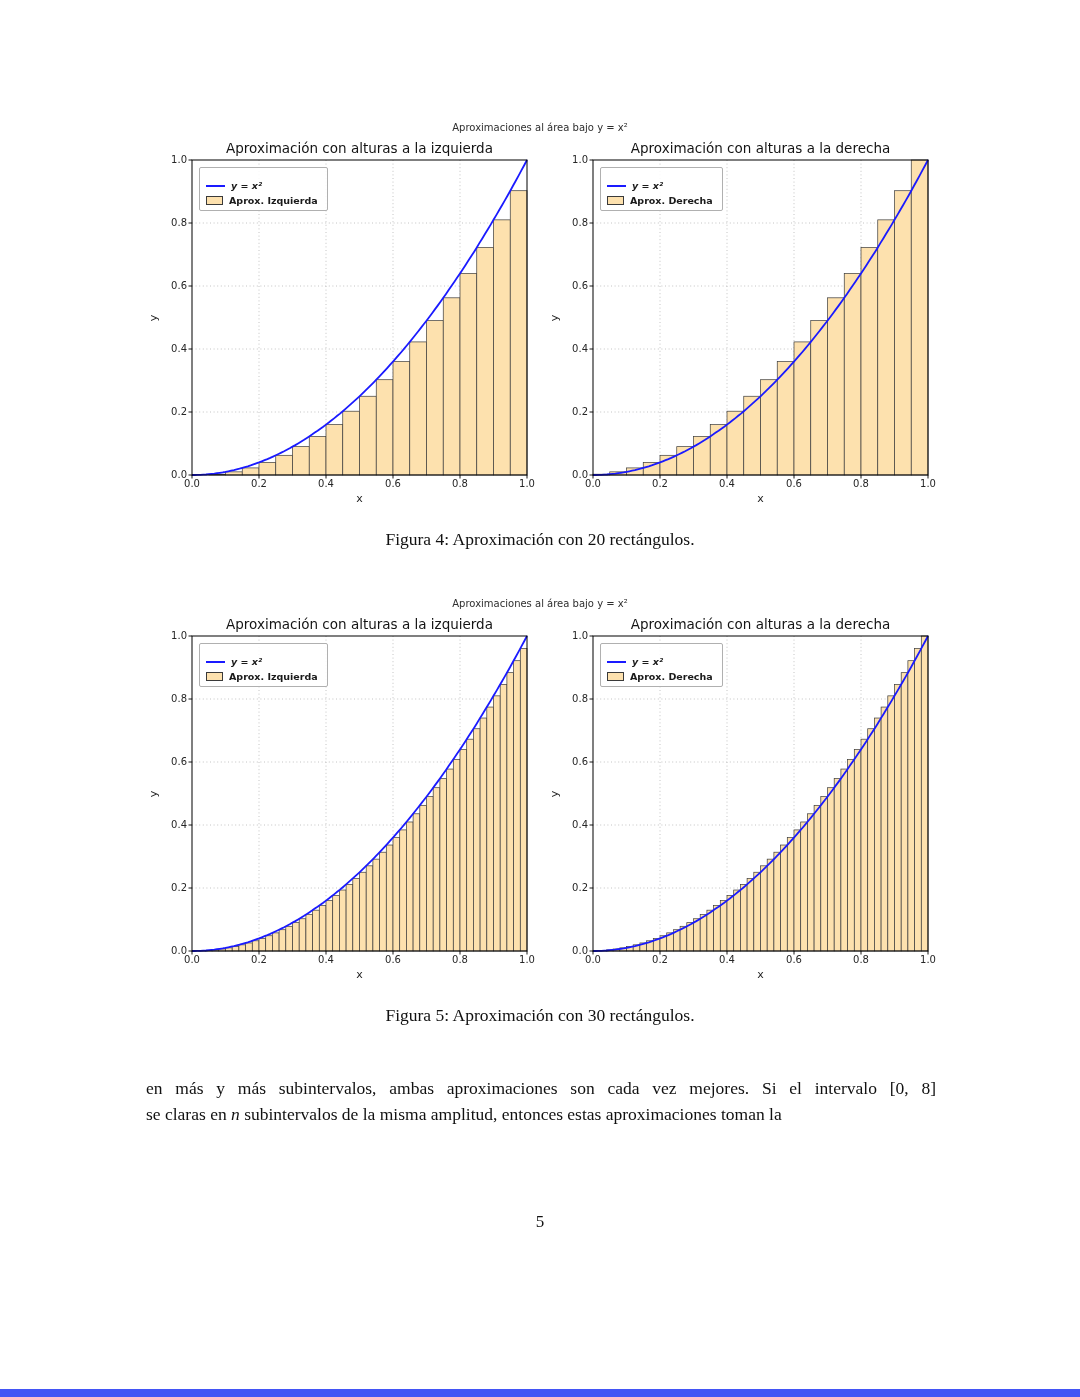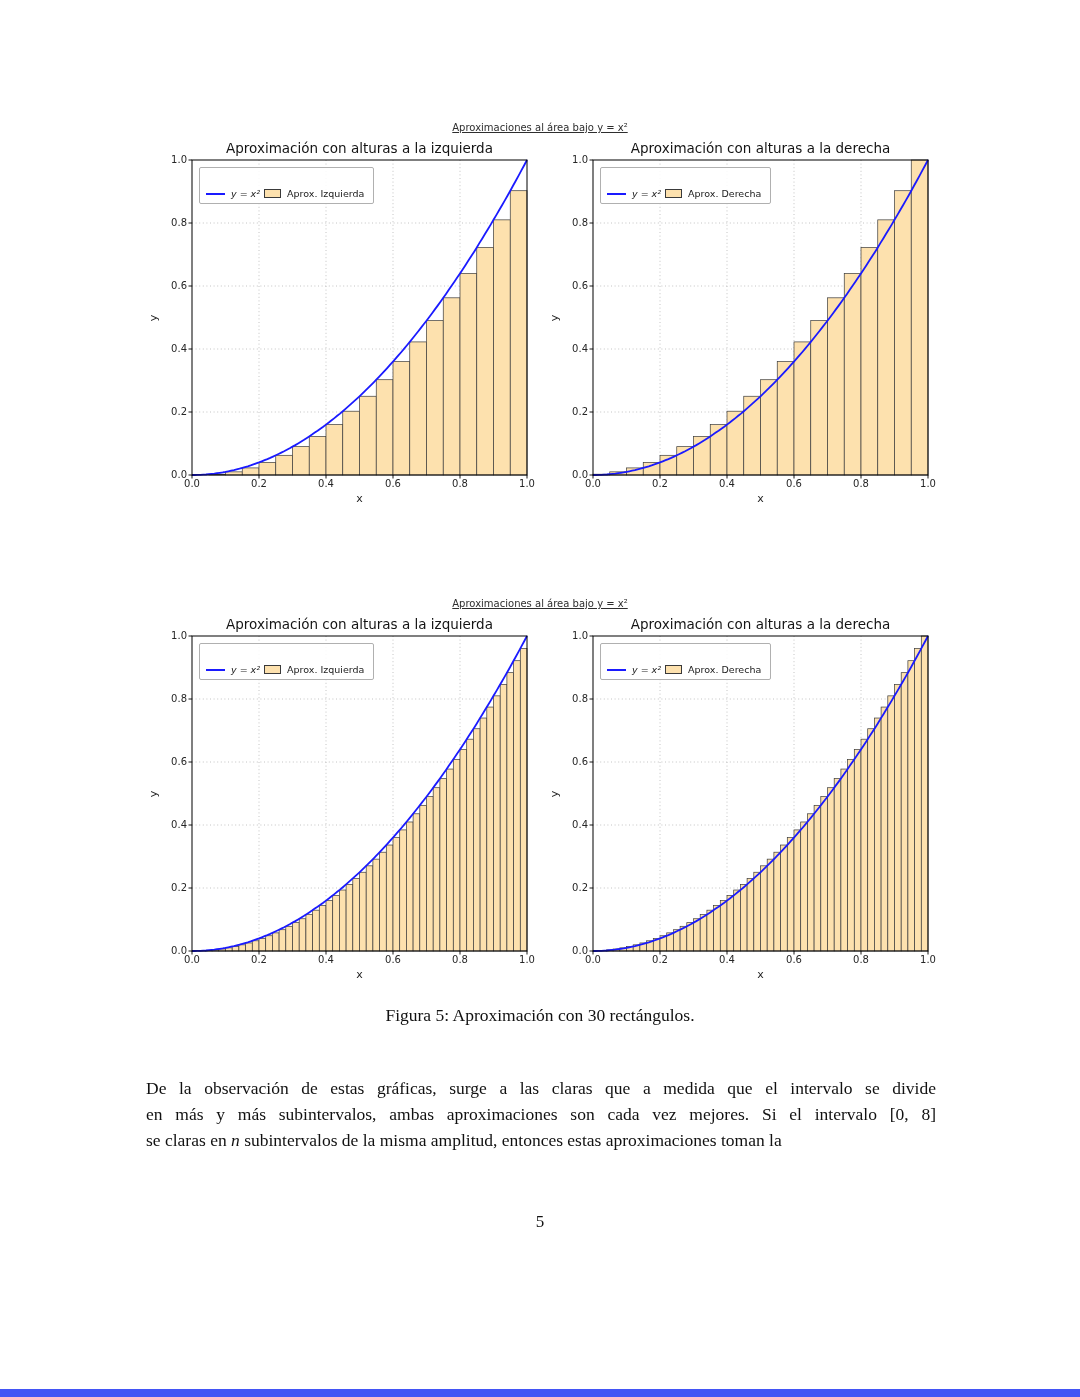--- a/index.html
+++ b/index.html
@@ -9,21 +9,21 @@
     width:1080px;height:1397px;
     background:#ffffff;
     margin:0 auto;
     overflow:hidden;
     font-family:"DejaVu Sans",sans-serif;
   }
   .figure-block{position:absolute;left:152px;width:776px;}
   #fig1{top:122px;}
   #fig2{top:598px;}
   .suptitle{
-    text-align:center;font-size:10px;color:#2e2e2e;margin-bottom:7px;text-decoration:underline;
+    text-align:center;font-size:10px;color:#2e2e2e;margin-bottom:7px;
   }
   .subplots{display:flex;gap:26px;justify-content:center;}
   .subplot{width:375px;}
   .subplot-title{
     margin-left:40px;width:335px;text-align:center;
     font-size:13.5px;color:#141414;margin-bottom:4px;white-space:nowrap;
   }
   .plot-row{display:flex;}
   .axis-col{position:relative;width:40px;height:315px;}
   .ylabel{
@@ -35,22 +35,22 @@
   .ytick{
     position:absolute;right:0;font-size:10px;line-height:14px;
     color:#262626;white-space:nowrap;
   }
   .plot-box{position:relative;width:335px;height:315px;}
   .plot-svg{display:block;overflow:visible;}
   .legend{
     position:absolute;top:7px;left:7px;
     background:rgba(255,255,255,0.88);
     border:1px solid #b0b0b0;border-radius:2px;
-    padding:20px 9px 4px 6px;
-    display:flex;gap:4px;
+    padding:12px 9px 4px 6px;
+    display:flex;flex-direction:column;gap:4px;font-weight:bold;
   }
   .legend-row{display:flex;align-items:center;gap:6px;}
   .swatch-line{display:inline-block;width:19px;height:2px;}
   .swatch-patch{display:inline-block;width:17px;height:9px;border:1px solid #3a3a3a;box-sizing:border-box;}
   .legend-label{font-size:9.5px;color:#1a1a1a;line-height:11px;white-space:nowrap;}
   .legend-label.math{font-style:italic;}
   .xtick-row{margin-left:40px;position:relative;width:335px;height:16px;}
   .xtick{position:absolute;top:3px;width:24px;text-align:center;font-size:10px;color:#262626;}
   .xlabel-row{margin-left:40px;width:335px;text-align:center;font-size:11px;color:#262626;margin-top:1px;}
   .caption{
@@ -237,20 +237,21 @@
             <div class="xtick" style="left: 55px;">0.2</div>
             <div class="xtick" style="left: 122px;">0.4</div>
             <div class="xtick" style="left: 189px;">0.6</div>
             <div class="xtick" style="left: 256px;">0.8</div>
             <div class="xtick" style="left: 323px;">1.0</div>
           </div>
         <div class="xlabel-row"><span>x</span></div>
       </div>
 
     </div>
+    <div class="caption">Figura 4: Aproximación con 20 rectángulos.</div>
   </div>
 
   <div class="figure-block" id="fig2">
     <div class="suptitle">Aproximaciones al área bajo y = x²</div>
     <div class="subplots">
 
       <div class="subplot">
         <div class="subplot-title">Aproximación con alturas a la izquierda</div>
         <div class="plot-row">
           <div class="axis-col">
@@ -472,21 +473,20 @@
             <div class="xtick" style="left: 323px;">1.0</div>
           </div>
         <div class="xlabel-row"><span>x</span></div>
       </div>
 
     </div>
     <div class="caption">Figura 5: Aproximación con 30 rectángulos.</div>
   </div>
 
   <div class="bodytext">
-    <div class="jline">De la observación de estas gráficas, surge a las claras que a medida que el intervalo se divide</div>
     <div class="jline">en más y más subintervalos, ambas aproximaciones son cada vez mejores. Si el intervalo [0, 8]</div>
     <div class="lastline"><span>se claras en </span><span class="var">n</span><span> subintervalos de la misma amplitud, entonces estas aproximaciones toman la</span></div>
   </div>
 
   <div class="page-number">5</div>
 
   <div class="bottom-bar" style="background: rgb(67, 85, 245);"></div>
 
 </div>
 

